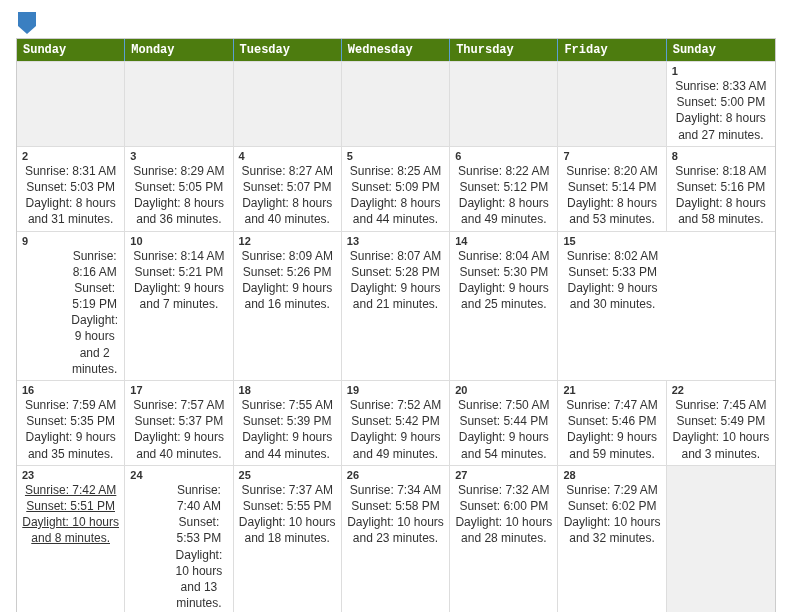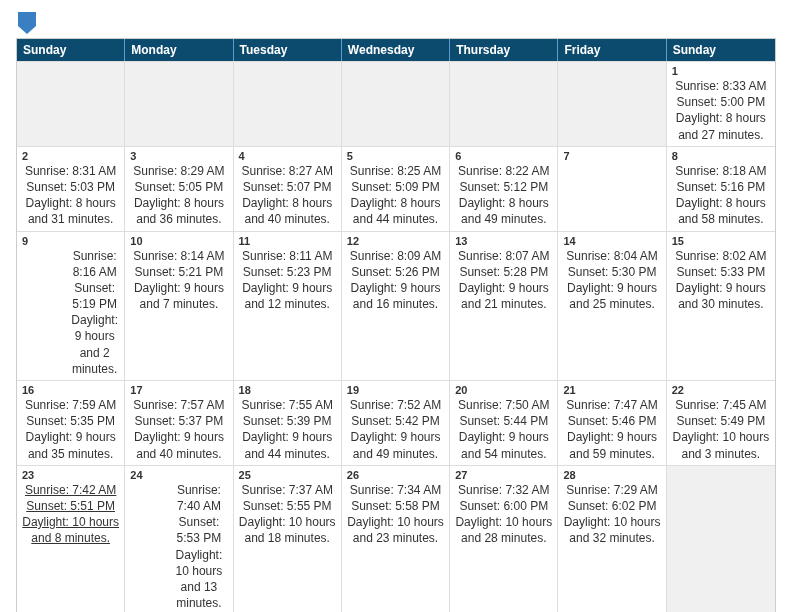--- a/index.html
+++ b/index.html
@@ -54,21 +54,22 @@
     }
     .calendar {
       flex: 1;
       display: flex;
       flex-direction: column;
       border: 1px solid #ccc;
     }
     .cal-header-row {
       display: grid;
       grid-template-columns: repeat(7, 1fr);
-      background: #0c4a6e;
+      background: #4d7c0f;
+      font-family: Liberation Mono, monospace;
     }
     .cal-header-cell {
       color: #fff;
       font-size: 12px;
       font-weight: bold;
       padding: 4px 6px;
       border-right: 1px solid #5a9fd4;
     }
     .cal-header-cell:last-child { border-right: none; }
     .cal-body {
@@ -179,46 +180,43 @@
 Daylight: 8 hours and 44 minutes.</div>
           </div>
           <div class="cal-cell">
             <span class="day-num">6</span>
             <div class="day-info" style="white-space: pre-line;">Sunrise: 8:22 AM
 Sunset: 5:12 PM
 Daylight: 8 hours and 49 minutes.</div>
           </div>
           <div class="cal-cell">
             <span class="day-num">7</span>
+            <div class="day-info" style="white-space: pre-line;">Sunrise: 8:20 AM
+Sunset: 5:14 PM
+Daylight: 8 hours and 53 minutes.</div>
           </div>
           <div class="cal-cell">
             <span class="day-num">8</span>
             <div class="day-info" style="white-space: pre-line;">Sunrise: 8:18 AM
 Sunset: 5:16 PM
 Daylight: 8 hours and 58 minutes.</div>
           </div>
         </div>
         <div class="cal-row">
           <div class="cal-cell">
             <span class="day-num">9</span>
             <div class="day-info" style="white-space: pre-line; margin-left: 48px;">Sunrise: 8:16 AM
 Sunset: 5:19 PM
 Daylight: 9 hours and 2 minutes.</div>
           </div>
           <div class="cal-cell">
             <span class="day-num">10</span>
             <div class="day-info" style="white-space: pre-line;">Sunrise: 8:14 AM
 Sunset: 5:21 PM
 Daylight: 9 hours and 7 minutes.</div>
-          </div>
-          <div class="cal-cell">
-            <span class="day-num">11</span>
-            <div class="day-info" style="white-space: pre-line;">Sunrise: 8:11 AM
-Sunset: 5:23 PM
-Daylight: 9 hours and 12 minutes.</div>
           </div>
           <div class="cal-cell">
             <span class="day-num">12</span>
             <div class="day-info" style="white-space: pre-line;">Sunrise: 8:09 AM
 Sunset: 5:26 PM
 Daylight: 9 hours and 16 minutes.</div>
           </div>
           <div class="cal-cell">
             <span class="day-num">13</span>
             <div class="day-info" style="white-space: pre-line;">Sunrise: 8:07 AM

